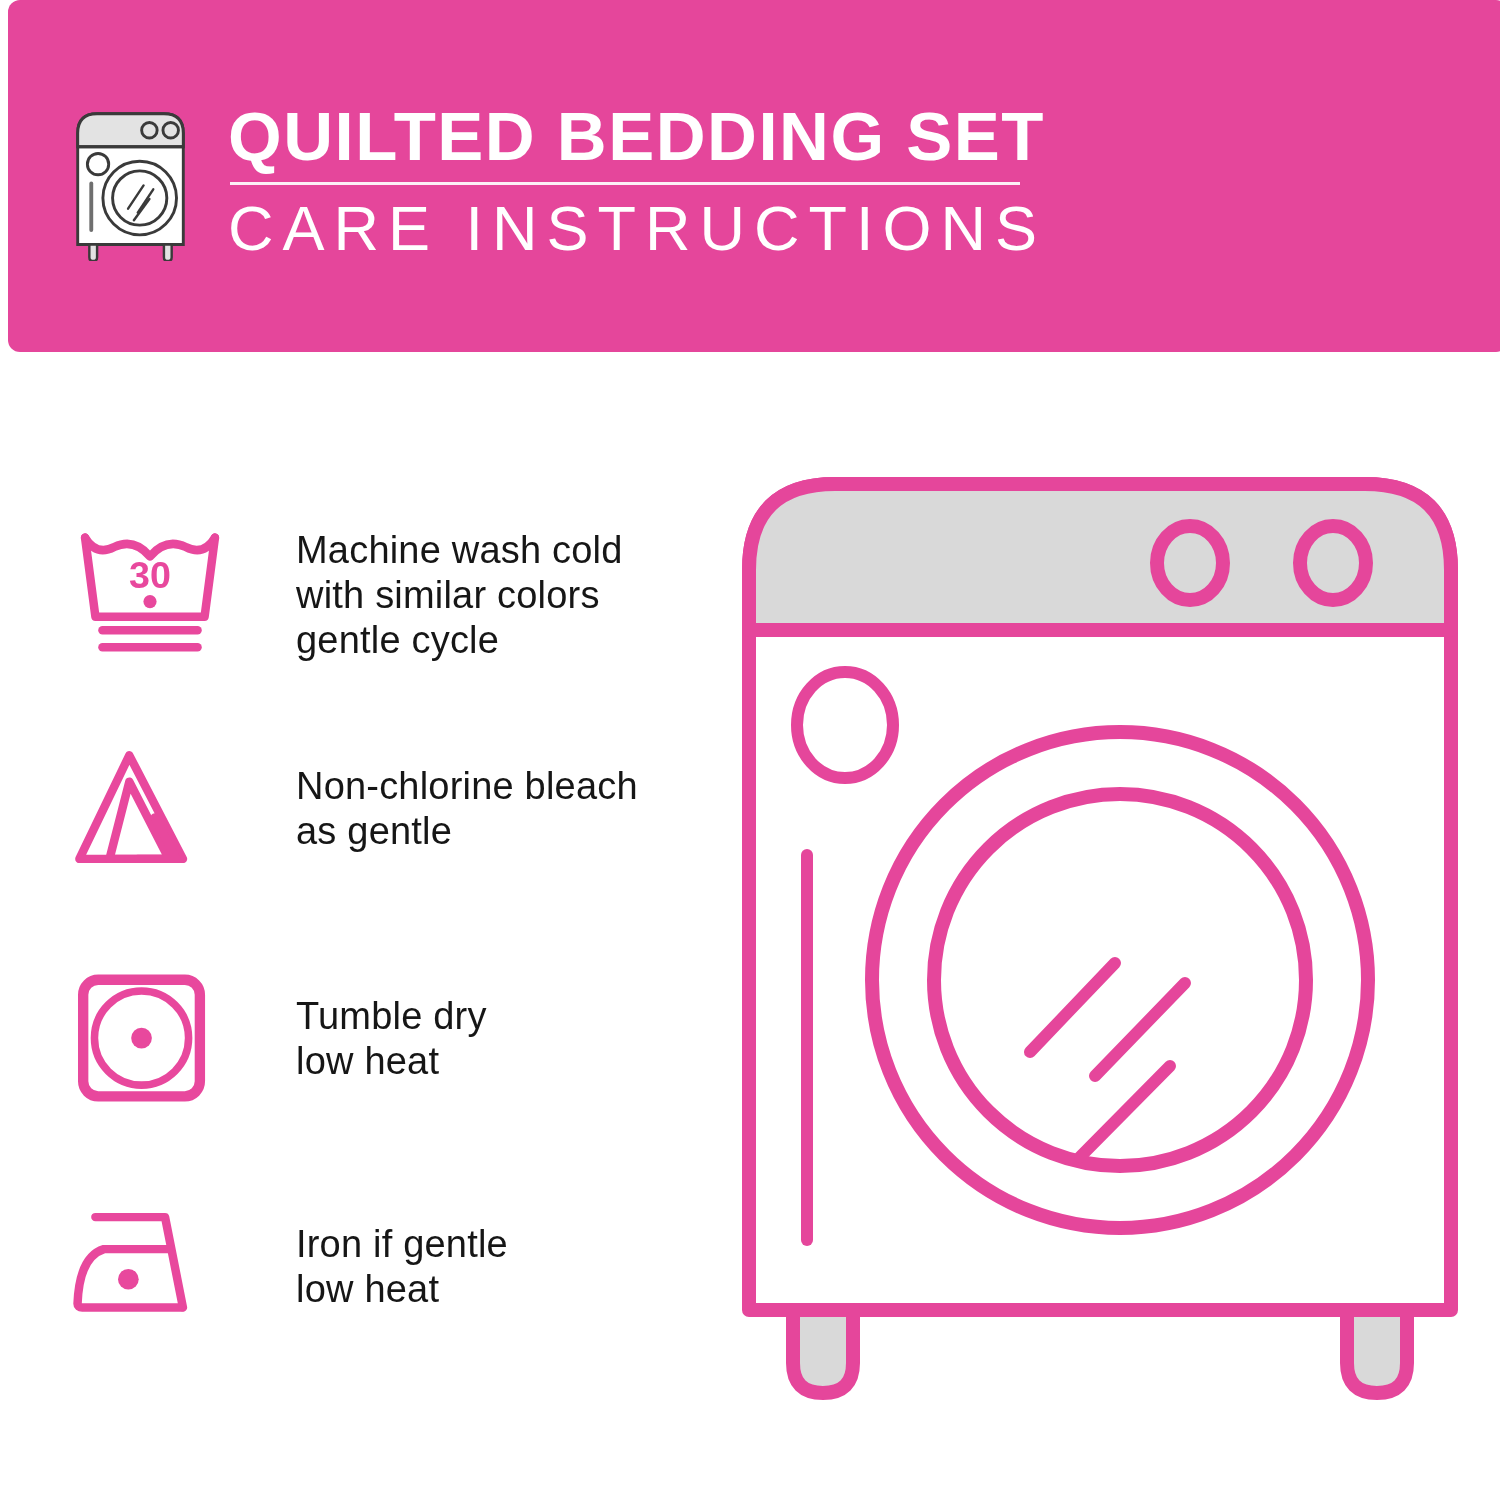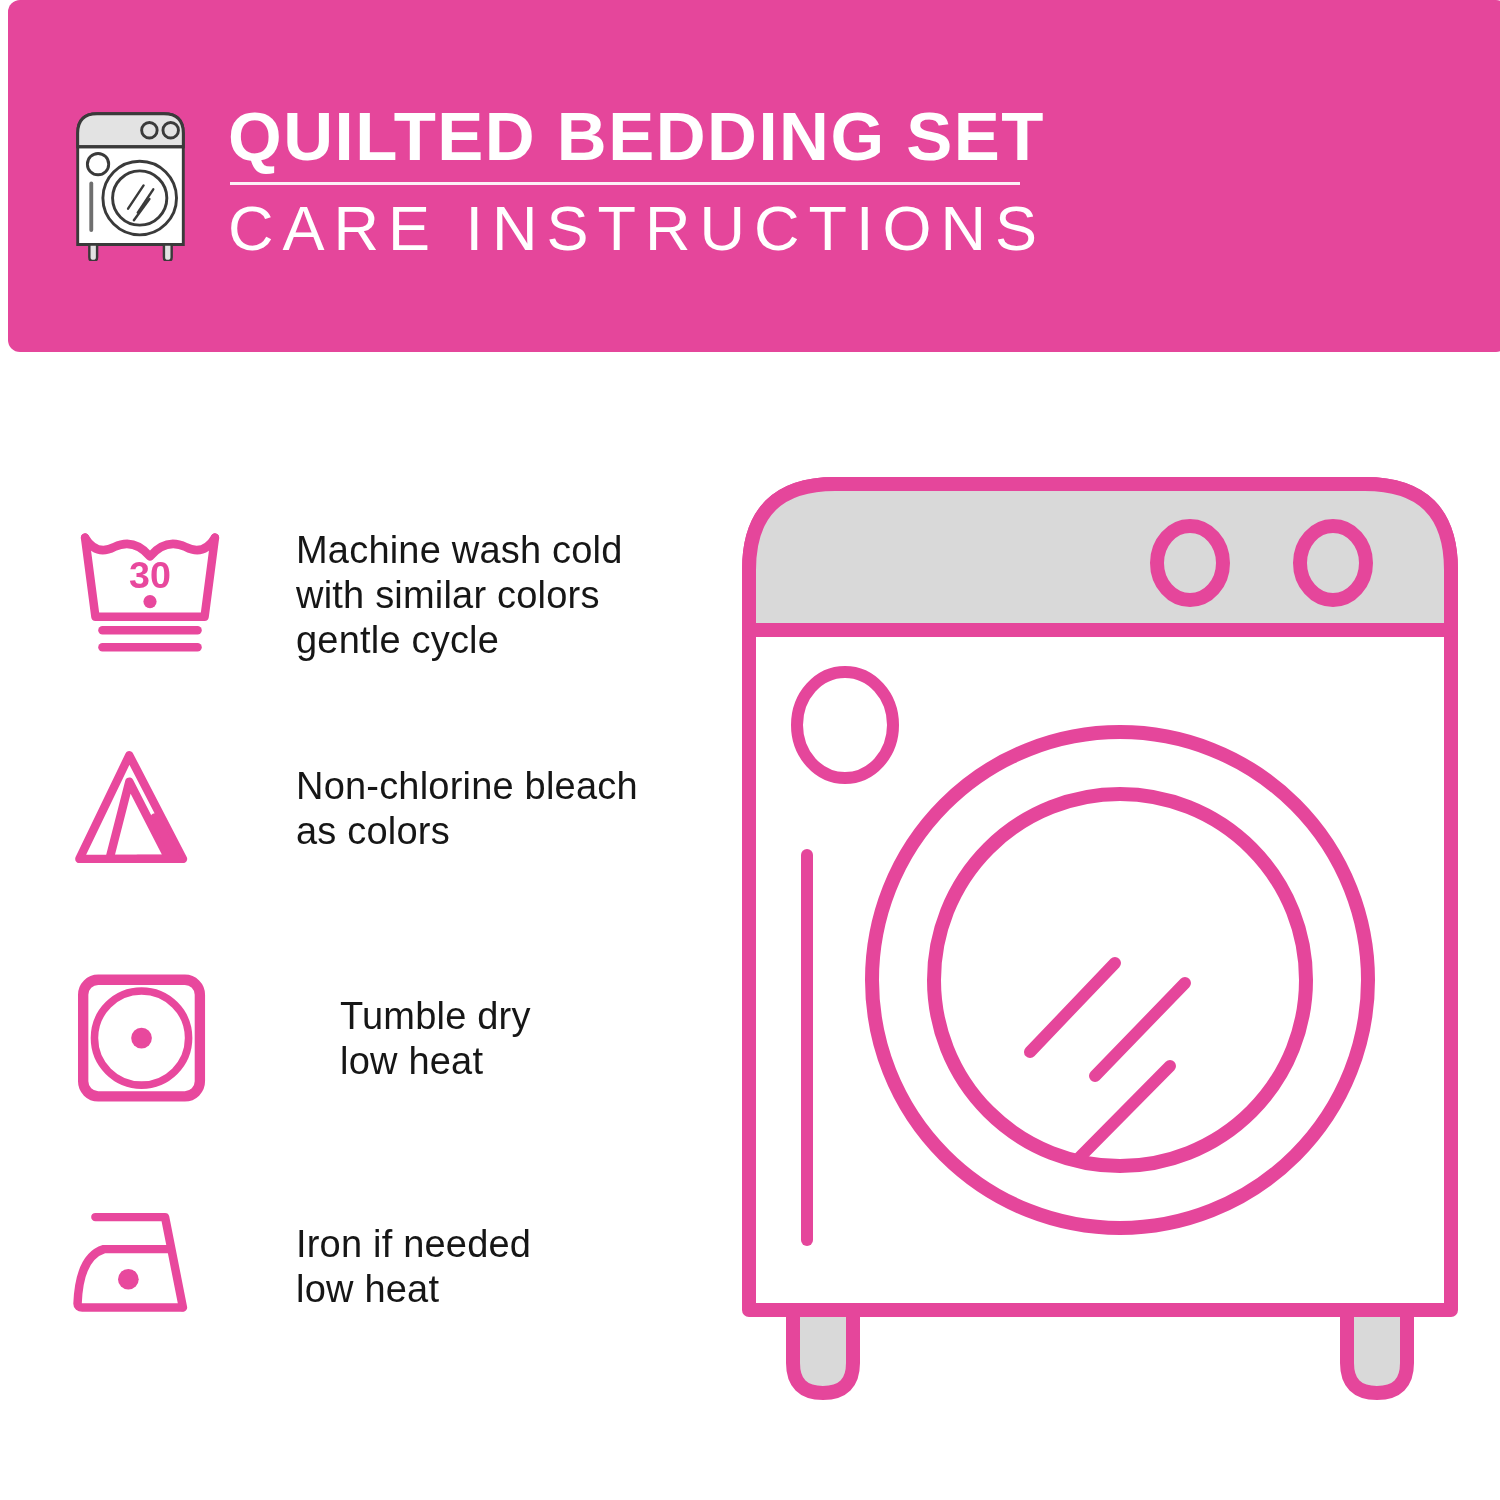--- a/index.html
+++ b/index.html
@@ -89,21 +89,21 @@
   }
   .care-row {
     position: absolute;
     left: 70px;
     display: flex;
     align-items: center;
     width: 650px;
   }
   .care-row-0 { top: 168px; }
   .care-row-1 { top: 382px; }
-  .care-row-2 { top: 612px; gap: 44px; }
+  .care-row-2 { top: 612px; }
   .care-row-3 { top: 840px; }
 
   .care-symbol {
     flex: 0 0 auto;
     width: 160px;
     height: 150px;
     display: block;
   }
   .care-text {
     margin-left: 66px;
@@ -187,21 +187,21 @@
 gentle cycle</div>
     </div>
 
     <div class="care-row care-row-1">
       <svg class="care-symbol" viewBox="0 0 170 150">
         <path d="M63 18 L120 128 L10 128 Z" fill="none" stroke="#e8489d" stroke-width="9" stroke-linecap="round" stroke-linejoin="round"></path>
         <path d="M63 46 L105 128 L42 128 Z" fill="none" stroke="#e8489d" stroke-width="9" stroke-linecap="round" stroke-linejoin="round"></path>
         <path d="M90 84 L113 128 L72 128" fill="none" stroke="#e8489d" stroke-width="9" stroke-linecap="round" stroke-linejoin="round"></path>
       </svg>
       <div class="care-text">Non-chlorine bleach
-as colors</div>
+as gentle</div>
     </div>
 
     <div class="care-row care-row-2">
       <svg class="care-symbol" viewBox="0 0 170 150">
         <rect x="14" y="12" width="124" height="124" rx="16" ry="16" fill="none" stroke="#e8489d" stroke-width="11"></rect>
         <circle cx="76" cy="74" r="50" fill="none" stroke="#e8489d" stroke-width="8"></circle>
         <circle cx="76" cy="74" r="11" fill="#e8489d"></circle>
       </svg>
       <div class="care-text">Tumble dry
 low heat</div>
@@ -209,21 +209,21 @@
 
     <div class="care-row care-row-3">
       <svg class="care-symbol" viewBox="0 0 170 150">
 
         <path d="M27 22 L101 22 L120 118" fill="none" stroke="#e8489d" stroke-width="9" stroke-linecap="round" stroke-linejoin="round"></path>
 
         <path d="M105 56 L36 56 Q10 64 8 114 Q8 118 13 118 L118 118" fill="none" stroke="#e8489d" stroke-width="9" stroke-linecap="round" stroke-linejoin="round"></path>
 
         <circle cx="62" cy="88" r="11" fill="#e8489d"></circle>
       </svg>
-      <div class="care-text">Iron if needed
+      <div class="care-text">Iron if gentle
 low heat</div>
     </div>
 
   </div>
 
   <svg class="washer-illustration" viewBox="0 0 730 960">
 
     <path d="M14 100 Q14 14 100 14 L630 14 Q716 14 716 100 L716 840 L14 840 Z" fill="#ffffff" stroke="#e5469b" stroke-width="14" stroke-linejoin="round"></path>
 
     <path d="M14 100 Q14 14 100 14 L630 14 Q716 14 716 100 L716 160 L14 160 Z" fill="#d9d9d9" stroke="#e5469b" stroke-width="14" stroke-linejoin="round"></path>

